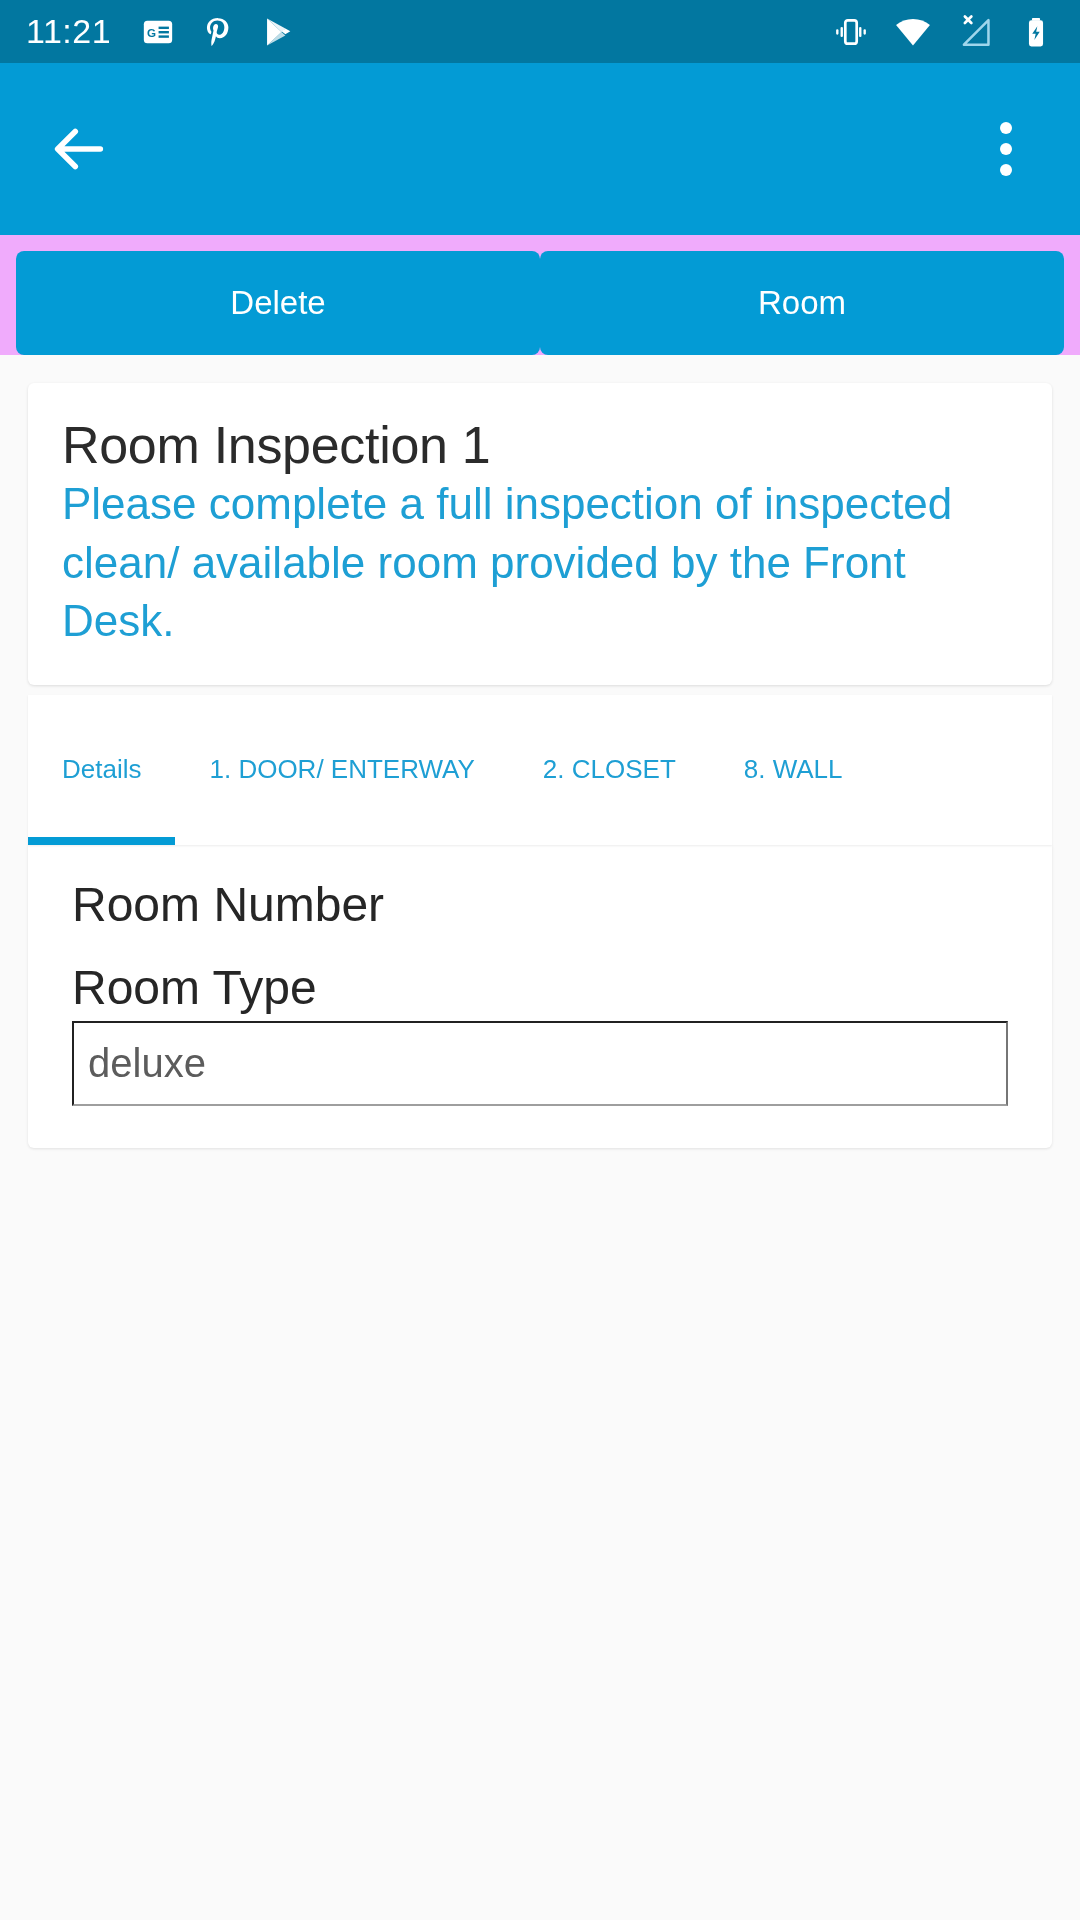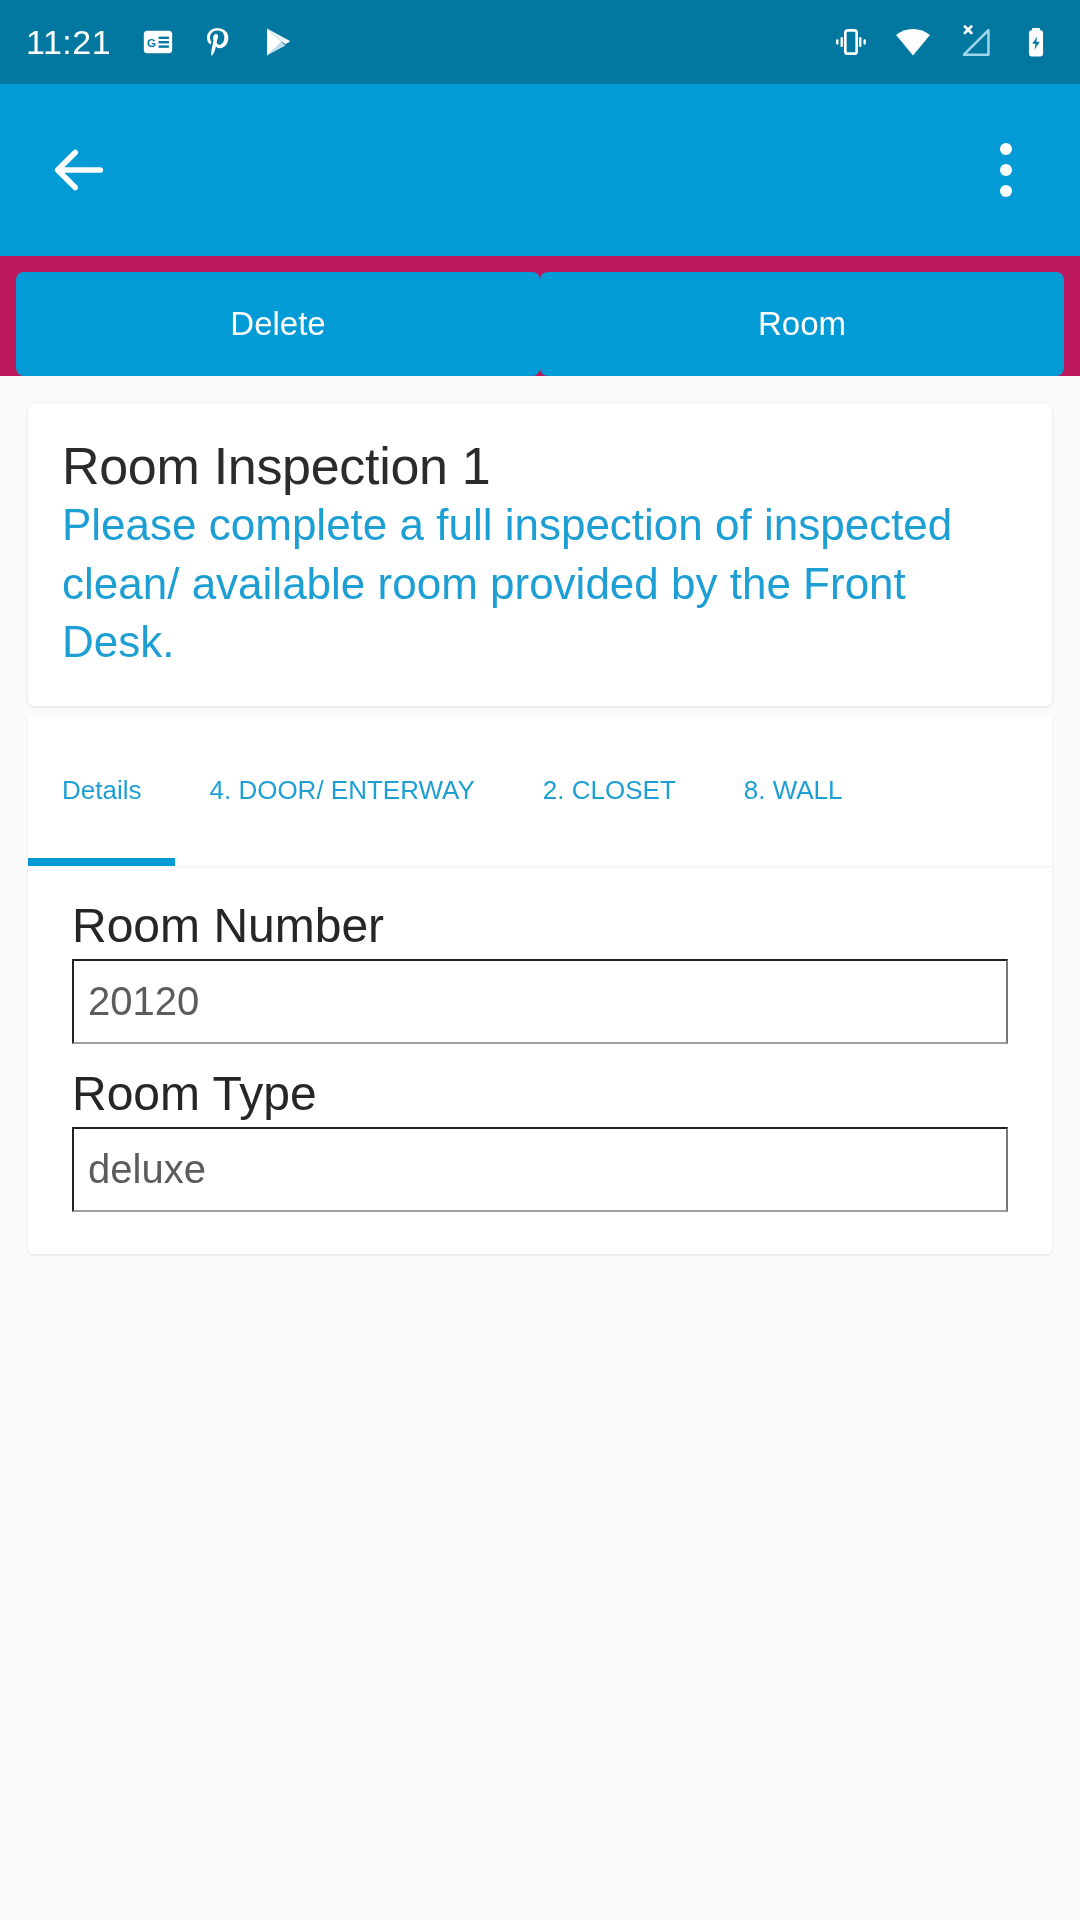--- a/index.html
+++ b/index.html
@@ -5,21 +5,21 @@
   * { margin:0; padding:0; box-sizing:border-box; }
   html, body {
     width:1080px; height:1920px;
     font-family:"Liberation Sans", sans-serif;
     background:#fafafa;
     overflow:hidden;
   }
 
   
   .status-bar{
-    height:84px; background:#0277a0;
+    height:63px; background:#0277a0;
     display:flex; align-items:center;
     padding:0 26px; color:#ffffff;
   }
   .status-time{ font-size:34px; letter-spacing:.5px; }
   .status-left-icons{ display:flex; align-items:center; gap:26px; margin-left:30px; }
   .status-spacer{ flex:1; }
   .status-right-icons{ display:flex; align-items:center; gap:24px; }
 
   .ic{ display:block; }
 
@@ -34,21 +34,21 @@
   .overflow-btn{
     width:60px; height:80px;
     display:flex; flex-direction:column; align-items:center; justify-content:center; gap:9px;
   }
   .dot{ width:12px; height:12px; border-radius:50%; background:#fff; }
 
   
   .action-row{
     display:flex; gap:0;
     padding:16px 16px 0 16px;
-    background:#be185d;
+    background:#f0abfc;
   }
   .action-btn{
     flex:1; height:104px;
     background:#039bd5; color:#ffffff;
     border:none; border-radius:8px;
     font-size:33px; font-family:"Liberation Sans", sans-serif;
     display:flex; align-items:center; justify-content:center;
     cursor:pointer;
   }
 
@@ -203,29 +203,28 @@
     <button class="action-btn">Room</button>
   </div>
 
   <div class="title-card">
     <h1>Room Inspection 1</h1>
     <div class="desc">Please complete a full inspection of inspected clean/ available room provided by the Front Desk.</div>
   </div>
 
   <div class="tab-bar">
     <div class="tab active">Details</div>
-    <div class="tab">4. DOOR/ ENTERWAY</div>
+    <div class="tab">1. DOOR/ ENTERWAY</div>
     <div class="tab">2. CLOSET</div>
     <div class="tab">8. WALL</div>
   </div>
 
   <div class="form-card">
     <div class="field">
       <div class="field-label">Room Number</div>
-      <input class="field-value" readonly="" value="20120" style="">
     </div>
     <div class="field">
       <div class="field-label">Room Type</div>
       <input class="field-value" readonly="" value="deluxe" style="">
     </div>
   </div>
 
 </div>
 
 </body></html>

